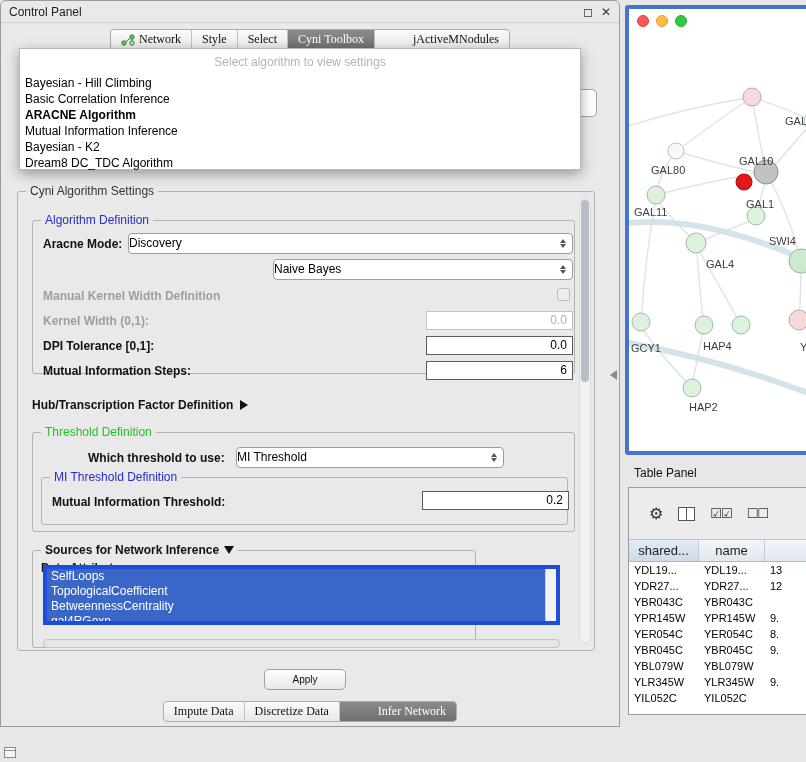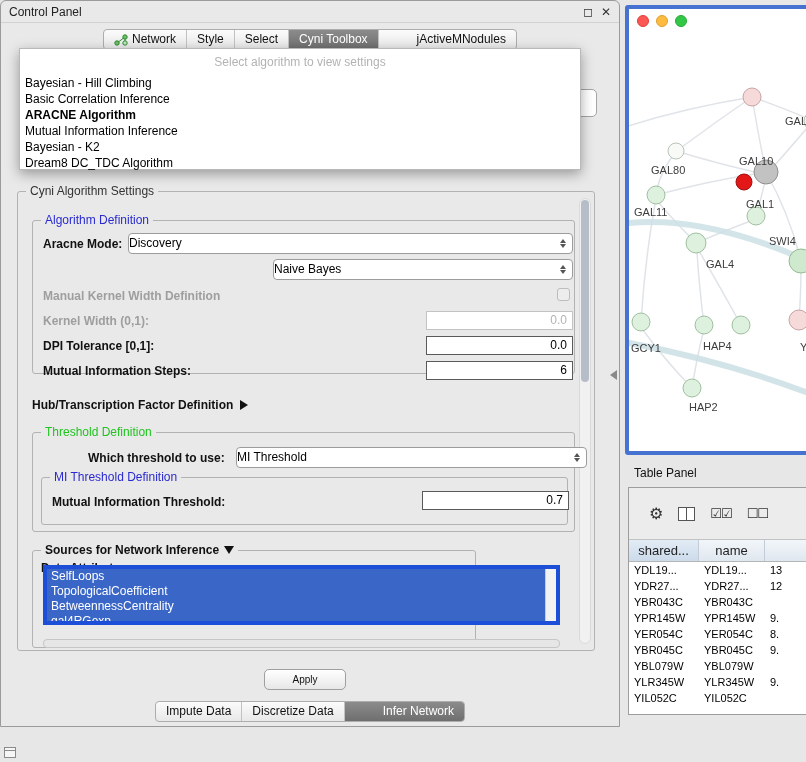--- a/index.html
+++ b/index.html
@@ -6,21 +6,21 @@
   html,body { width:806px; height:762px; }
   body { font-family:"Liberation Sans","DejaVu Sans",sans-serif; background:#e7e7e7; overflow:hidden; position:relative; }
 
   
   .control-panel { position:absolute; left:0; top:8; width:620px; height:727px;
     background:#e9e9e9; border:1px solid #9b9b9b; border-radius:6px 6px 0 0; }
   .cp-titlebar { position:absolute; top:0; left:0; right:0; height:22px; border-bottom:1px solid #d2d2d2; }
   .cp-title { position:absolute; left:8px; top:0; line-height:22px; font-size:12px; color:#222; }
   .cp-icon { position:absolute; top:0; line-height:22px; font-size:12px; color:#333; font-weight:bold; cursor:default; }
 
-  .seg { display:flex; border:1px solid #adadad; border-radius:4px; overflow:hidden; background:linear-gradient(#fbfbfb,#e8e8e8); height:21px; }
+  .seg { display:flex; border:1px solid #adadad; border-radius:4px; overflow:hidden; background:linear-gradient(#fbfbfb,#e8e8e8); height:21px;font-family:Liberation Serif, serif; }
   .seg-item { padding:0 10px; font-size:12px; line-height:19px; color:#111; display:flex; align-items:center; gap:4px; border-right:1px solid #c2c2c2; white-space:nowrap; }
   .seg-item:last-child { border-right:none;padding-left:38px; }
   .seg-item.selected { background:linear-gradient(#8b8b8b,#6f6f6f); color:#fff; }
   .cp-tabs { position:absolute; top:28px; left:0; right:0; display:flex; justify-content:center; }
   .cp-bottom-tabs { position:absolute; top:700px; left:0; right:0; display:flex; justify-content:center; }
 
   
   .combo-fragment { position:absolute; left:556px; top:88px; width:40px; height:28px; background:#fff; border:1px solid #a5a5a5; border-radius:5px; z-index:1; }
   .algo-popup { position:absolute; left:18px; top:47px; width:562px; height:122px; background:#fff; border:1px solid #b9b9b9; box-shadow:0 4px 12px rgba(0,0,0,0.35); z-index:5; }
   .popup-placeholder { height:26px; line-height:26px; text-align:center; color:#b3b3b3; font-size:12px; }
@@ -193,32 +193,32 @@
 
       <div style="position:absolute; left:14px; top:206px; display:flex; align-items:center; gap:7px;">
         <span class="lbl" style="position:static;">Hub/Transcription Factor Definition</span>
         <span class="tri-right"></span>
       </div>
 
       <div class="grp" style="left:14px; top:240px; width:543px; height:100px;">
         <span class="grp-label green">Threshold Definition</span>
 
         <span class="lbl" style="left:55px; top:18px;">Which threshold to use:</span>
-        <div class="combo" style="left:203px; top:14px; width:351px;">
+        <div class="combo" style="left:203px; top:14px; width:268px;">
           <span class="combo-text">MI Threshold</span>
           <span class="combo-arrows">
               <span class="tri-up-s"></span>
               <span class="tri-dn-s"></span>
             </span>
         </div>
 
         <div class="grp" style="left:8px; top:44px; width:527px; height:48px;">
           <span class="grp-label blue">MI Threshold Definition</span>
           <span class="lbl" style="left:10px; top:17px;">Mutual Information Threshold:</span>
-          <div class="tfield" style="left:380px; top:13px; width:147px;">0.7</div>
+          <div class="tfield" style="left:380px; top:13px; width:147px;">0.2</div>
         </div>
       </div>
 
       <div class="grp" style="left:14px; top:358px; width:444px; height:98px;">
         <span class="grp-label boldlbl">
           <span>Sources for Network Inference</span>
           <span class="tri-down"></span>
         </span>
 
         <span class="lbl" style="left:8px; top:10px;">Data Attributes</span>

